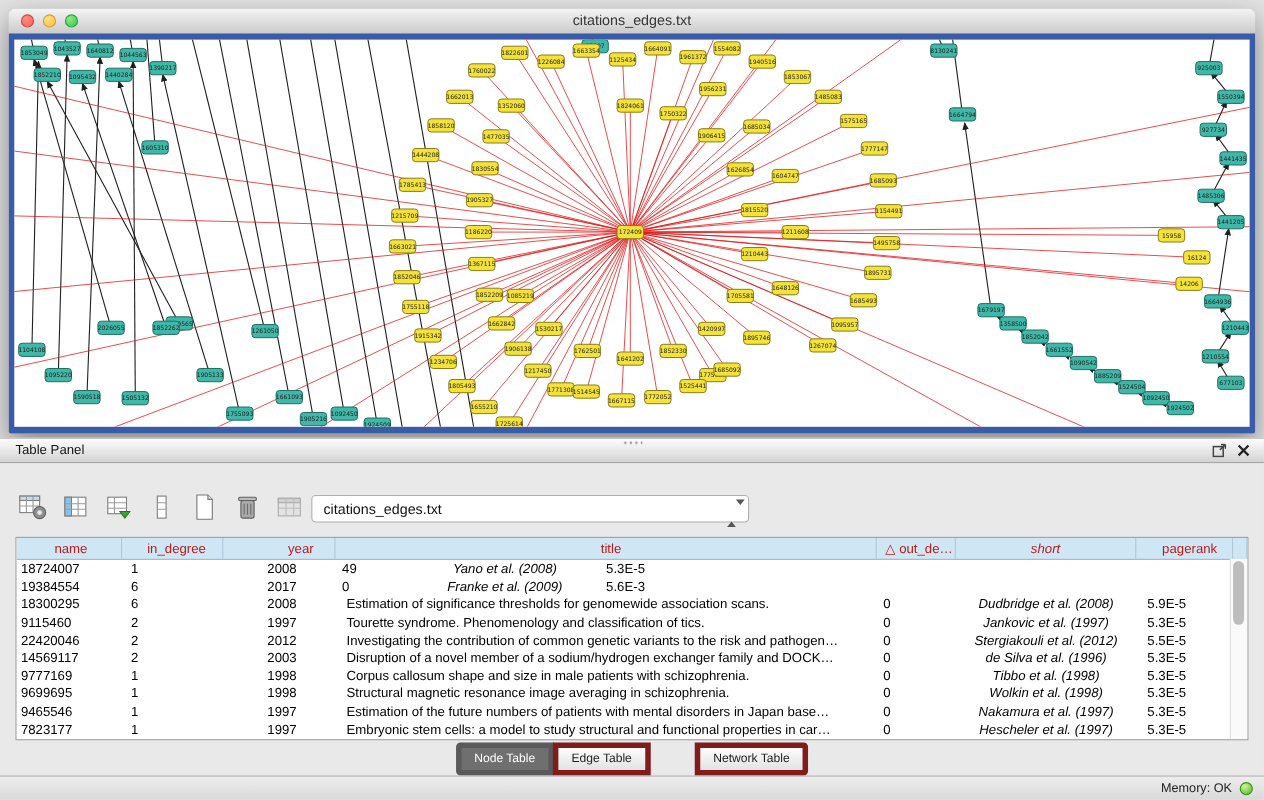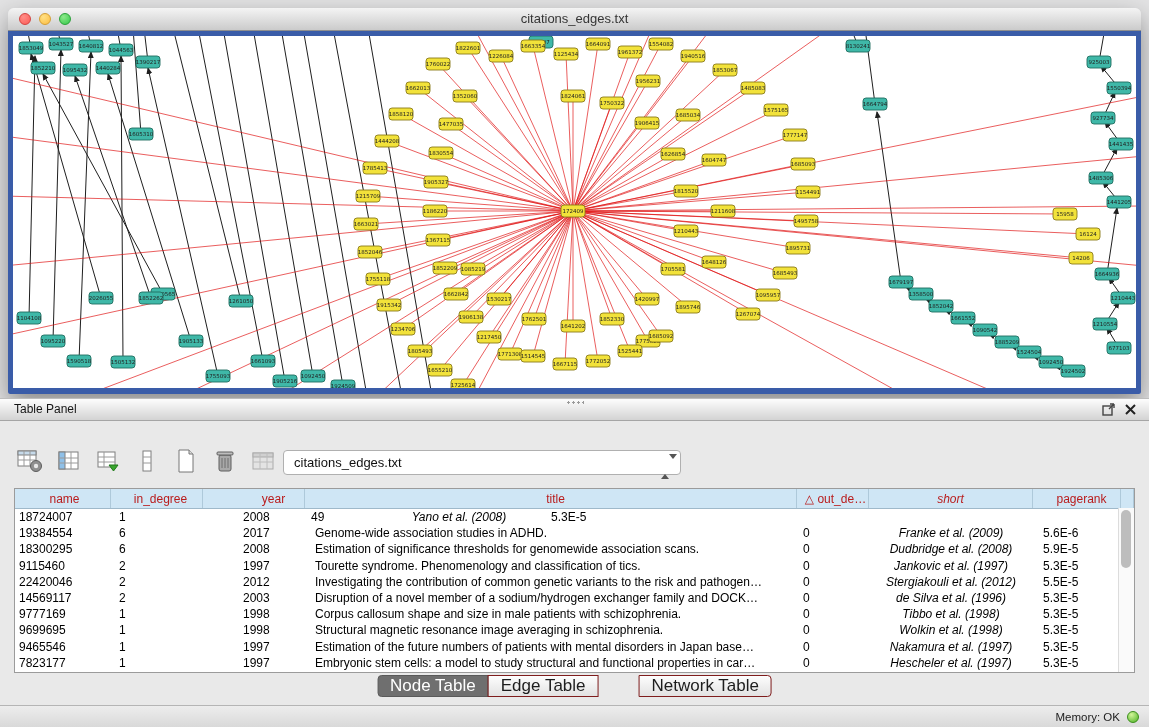--- a/index.html
+++ b/index.html
@@ -74,22 +74,22 @@
   .c3{width:492px;padding-left:10px;}
   .c4{width:72px;padding-left:6px;}
   .c5{width:164px;justify-content:center;font-style:italic;}
   .c6{width:88px;padding-left:10px;}
   .c7{flex:1;}
   .vscroll{position:absolute;right:0;top:19px;bottom:0;width:15px;background:#fafafa;border-left:1px solid #dcdcdc;}
   .vthumb{position:absolute;left:2px;top:2px;width:10px;height:58px;background:#bdbdbd;border-radius:6px;}
   
   .tab-row{position:absolute;left:50%;top:276px;transform:translateX(-50%);display:flex;}
   .tabbtn{
-    height:20px;line-height:20px;padding:0 12px;font-size:17px;color:#1d1d1d;
-    background:linear-gradient(#fdfdfd,#e2e2e2);border:1px solid #7f1d1d;margin-left:-1px;cursor:pointer;
+    height:20px;line-height:20px;padding:0 12px;font-size:11px;color:#1d1d1d;
+    background:linear-gradient(#fdfdfd,#e2e2e2);border:5px solid #7f1d1d;margin-left:-1px;cursor:pointer;
   }
   .tabbtn:first-child{border-radius:4px 0 0 4px;margin-left:0;}
   .tabbtn:last-child{border-radius:0 4px 4px 0;margin-left:40px;}
   .tabbtn.active{background:#6f6f6f;color:#ffffff;border-color:#5a5a5a;}
   
   .statusbar{
     position:absolute;left:0;bottom:0;width:1149px;height:23px;box-sizing:border-box;
     background:linear-gradient(#ededed,#d8d8d8);border-top:1px solid #b5b5b5;
     display:flex;justify-content:flex-end;align-items:center;gap:7px;padding-right:10px;
     font-size:11.5px;color:#222;padding-left:44px;
@@ -825,24 +825,23 @@
           <div class="tcell c2">2008</div>
           <div class="tcell c4">49</div>
           <div class="tcell c5">Yano et al. (2008)</div>
           <div class="tcell c6">5.3E-5</div>
           <div class="tcell c7"></div>
         </div>
         <div class="trow">
           <div class="tcell c0">19384554</div>
           <div class="tcell c1">6</div>
           <div class="tcell c2">2017</div>
-          <div class="tcell c3">Genome-wide association studies in ADHD.</div>
           <div class="tcell c4">0</div>
           <div class="tcell c5">Franke et al. (2009)</div>
-          <div class="tcell c6">5.6E-6</div>
+          <div class="tcell c6">5.6E-3</div>
           <div class="tcell c7"></div>
         </div>
         <div class="trow">
           <div class="tcell c0">18300295</div>
           <div class="tcell c1">6</div>
           <div class="tcell c2">2008</div>
           <div class="tcell c3">Estimation of significance thresholds for genomewide association scans.</div>
           <div class="tcell c4">0</div>
           <div class="tcell c5">Dudbridge et al. (2008)</div>
           <div class="tcell c6">5.9E-5</div>

